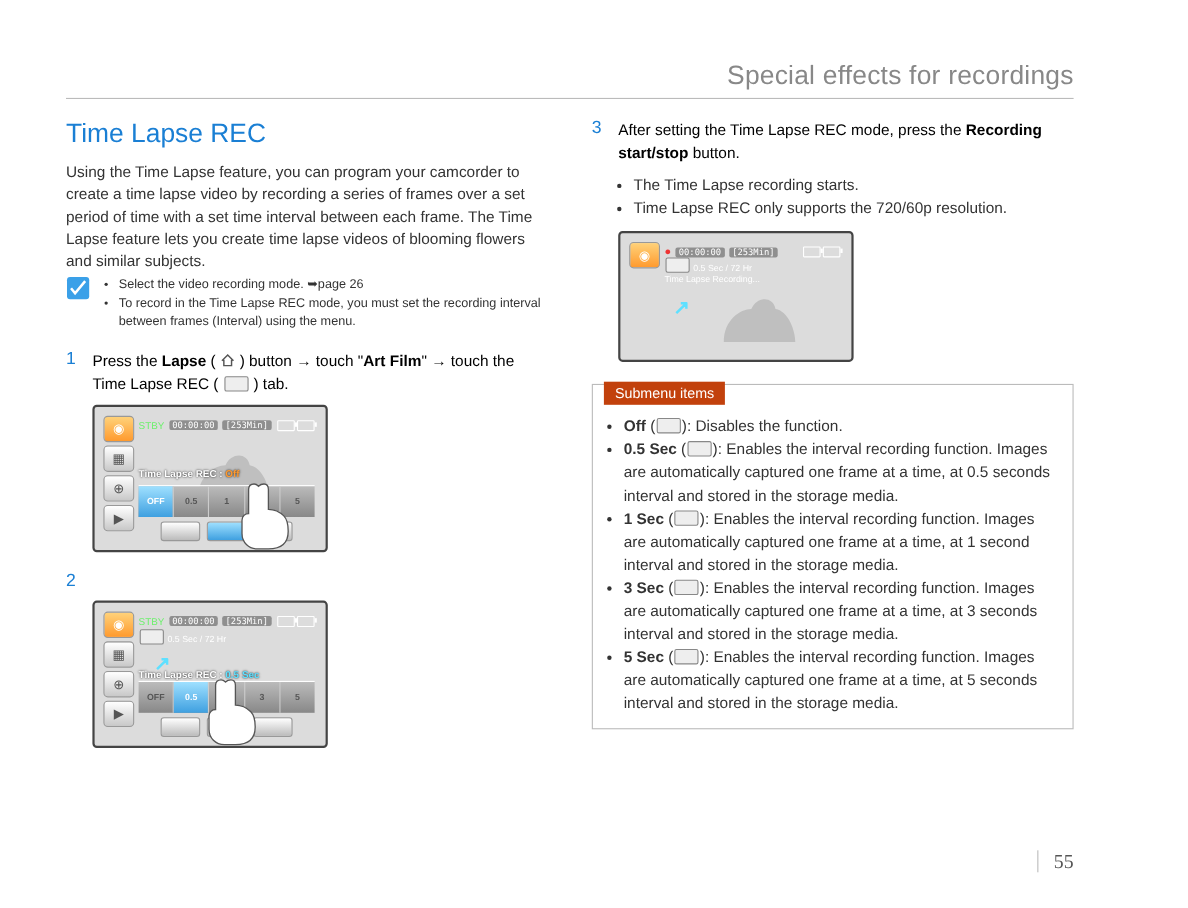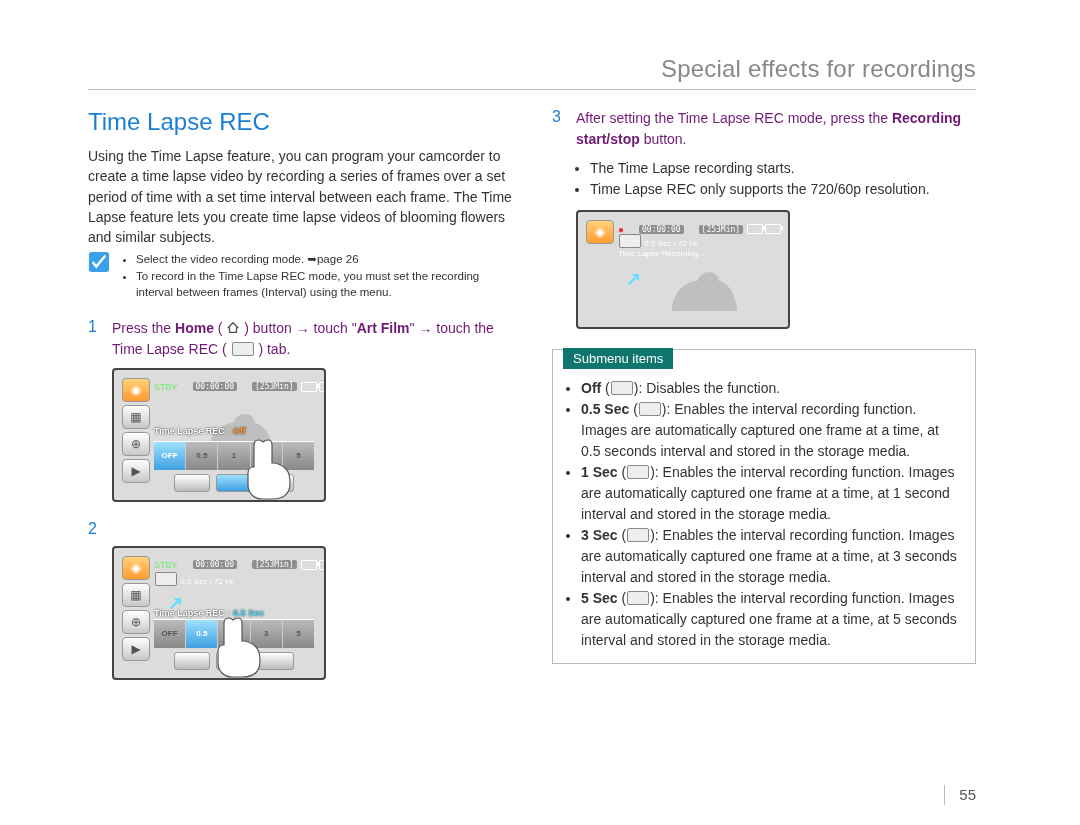--- a/index.html
+++ b/index.html
@@ -1,63 +1,63 @@
 <!DOCTYPE html>
 <html><head>
 <meta charset="utf-8">
 <style>
   html,body{margin:0;padding:0;background:#fff;font-family:Arial,Helvetica,sans-serif;color:#222;}
-  .page{width:1036px;height:825px;position:relative;box-sizing:border-box;padding:55px 60px 0 88px;}
+  .page{width:1036px;height:825px;position:relative;box-sizing:border-box;padding:55px 60px 0 60px;}
   .header{border-bottom:1px solid #bbb;padding-bottom:6px;text-align:right;}
   .section-title{font-size:24px;color:#888;font-weight:400;letter-spacing:0.2px;}
   .columns{display:flex;gap:40px;margin-top:18px;}
   .col{flex:1;min-width:0;}
   .feature-title{color:#1a7fd4;font-size:24px;font-weight:400;margin-bottom:10px;}
   .intro{font-size:14px;line-height:1.45;color:#333;margin-bottom:4px;}
   .note-box{display:flex;gap:8px;margin:4px 0 18px 0;}
   .note-icon{width:22px;height:22px;flex:none;}
   .note-icon svg{width:22px;height:22px;}
   .note-ul{list-style:disc;margin:0;padding-left:18px;font-size:11.5px;line-height:1.4;color:#333;}
   .step{display:flex;gap:10px;margin-bottom:8px;}
   .step-num{color:#1a7fd4;font-size:16px;font-weight:400;width:14px;flex:none;}
-  .step-text{font-size:14px;line-height:1.5;color:#701a75;}
+  .step-text{font-size:14px;line-height:1.5;color:#000000;}
   .step-ul{list-style:disc;margin:4px 0 10px 24px;padding-left:14px;font-size:14px;line-height:1.5;color:#333;}
   .lcd{width:210px;height:130px;border:2px solid #444;border-radius:4px;background:#dcdcdc;margin:8px 0 18px 24px;position:relative;overflow:hidden;}
   .lcd-inner{position:absolute;inset:4px;background:#dcdcdc;}
   .lcd-side{position:absolute;left:4px;top:4px;width:28px;display:flex;flex-direction:column;gap:3px;}
   .side-btn{width:26px;height:22px;border-radius:4px;background:linear-gradient(#fff,#c8c8c8);border:1px solid #999;display:flex;align-items:center;justify-content:center;font-size:12px;color:#555;}
   .side-btn.orange{background:linear-gradient(#ffd27a,#ff9a2e);color:#fff;}
   .lcd-top{position:absolute;left:36px;right:6px;top:6px;height:14px;display:flex;align-items:center;gap:4px;font-size:8px;color:#fff;}
   .lcd-top .stby{color:#6df06d;font-weight:normal;font-size:9px;}
-  .lcd-top .time{background:rgba(0,0,0,0.35);border-radius:2px;padding:0 3px;font-family:monospace;margin-left:11px;}
+  .lcd-top .time{background:rgba(0,0,0,0.35);border-radius:2px;padding:0 3px;font-family:monospace;}
   .lcd-top .bat{margin-left:auto;display:flex;gap:2px;}
   .bat-ico{width:14px;height:8px;border:1px solid #fff;border-radius:1px;position:relative;}
   .bat-ico::after{content:"";position:absolute;right:-3px;top:1px;width:2px;height:4px;background:#fff;}
   .lcd-person{position:absolute;left:70px;top:24px;width:90px;height:60px;}
   .lcd-person svg{width:100%;height:100%;}
   .lcd-label{position:absolute;left:36px;top:52px;font-size:9px;color:#fff;font-weight:bold;text-shadow:0 0 2px #000;}
   .lcd-label .val-orange{color:#ff9a2e;}
   .lcd-label .val-blue{color:#5fe0ff;}
   .lcd-row{position:absolute;left:36px;right:6px;bottom:26px;height:28px;background:linear-gradient(#bbb,#888);border-top:1px solid #fff;display:flex;}
   .row-cell{flex:1;border-right:1px solid #ccc;display:flex;align-items:center;justify-content:center;font-size:8px;font-weight:bold;color:#555;}
   .row-cell:last-child{border-right:none;}
   .row-cell.sel{background:linear-gradient(#9fe0ff,#3fa0e0);color:#fff;}
   .lcd-bot{position:absolute;left:36px;right:6px;bottom:4px;height:18px;display:flex;gap:6px;align-items:center;justify-content:center;}
   .bot-cell{width:34px;height:16px;background:linear-gradient(#fff,#bbb);border:1px solid #999;border-radius:3px;}
   .hand{position:absolute;right:20px;bottom:-6px;width:60px;height:70px;}
   .hand svg{width:100%;height:100%;}
   .lcd2-info{position:absolute;left:36px;top:20px;font-size:8px;color:#fff;line-height:1.3;text-align:left;right:12px;}
   .arrow-up{position:absolute;left:50px;top:40px;color:#5fe0ff;font-size:18px;font-weight:bold;}
   .submenu-box{border:1px solid #bbb;margin-top:20px;}
-  .submenu-title{display:inline-block;background:#0f766e;color:#fff;font-size:13px;padding:3px 10px;margin:-10px 0 8px 10px;position:relative;top:-1px;}
+  .submenu-title{display:inline-block;background:#c2410c;color:#fff;font-size:13px;padding:3px 10px;margin:-10px 0 8px 10px;position:relative;top:-1px;}
   .submenu-ul{list-style:disc;margin:0 14px 12px 28px;padding:0;font-size:14px;line-height:1.5;color:#333;}
   .tab-ico{display:inline-block;width:20px;height:12px;border:1px solid #888;border-radius:2px;background:#eee;vertical-align:-2px;margin:0 1px;font-size:7px;line-height:12px;text-align:center;color:#555;}
   .home-ico{display:inline-block;width:14px;height:14px;vertical-align:-2px;}
   .home-ico svg{width:14px;height:14px;}
-  .pagenum{position:absolute;right:60px;bottom:20px;font-size:15px;color:#555;border-left:1px solid #bbb;padding-left:14px;height:20px;line-height:20px;}
+  .pagenum{position:absolute;right:60px;bottom:32px;font-size:18px;color:#555;border-left:1px solid #bbb;padding-left:14px;height:20px;line-height:20px;font-family:Liberation Serif, serif;}
   b{font-weight:bold;}
   .rec-dot{color:#e33;font-size:10px;}
 </style>
 </head>
 <body>
 
 <div class="page">
 
   <div class="header">
     <span class="section-title">Special effects for recordings</span>
@@ -78,21 +78,21 @@
         </span>
         <ul class="note-ul">
           <li>Select the video recording mode. ➥page 26</li>
           <li>To record in the Time Lapse REC mode, you must set the recording interval between frames (Interval) using the menu.</li>
         </ul>
       </div>
 
       <div class="step">
         <div class="step-num">1</div>
         <div class="step-text">
-          <span>Press the </span><b>Home</b><span> ( </span><span class="home-ico"><svg viewBox="0 0 16 16">
+          <span>Press the </span><b>Lapse</b><span> ( </span><span class="home-ico"><svg viewBox="0 0 16 16">
                 <path d="M2 8 L8 2 L14 8 M4 7 v6 h8 v-6" fill="none" stroke="#555" stroke-width="1.5"></path>
               </svg></span><span> ) button → touch "</span><b>Art Film</b><span>" → touch the Time Lapse REC ( </span><span class="tab-ico"></span><span> ) tab.</span>
         </div>
       </div>
 
       <div class="lcd">
         <div class="lcd-inner">
           <div class="lcd-side">
             <div class="side-btn orange">◉</div>
             <div class="side-btn">▦</div>

